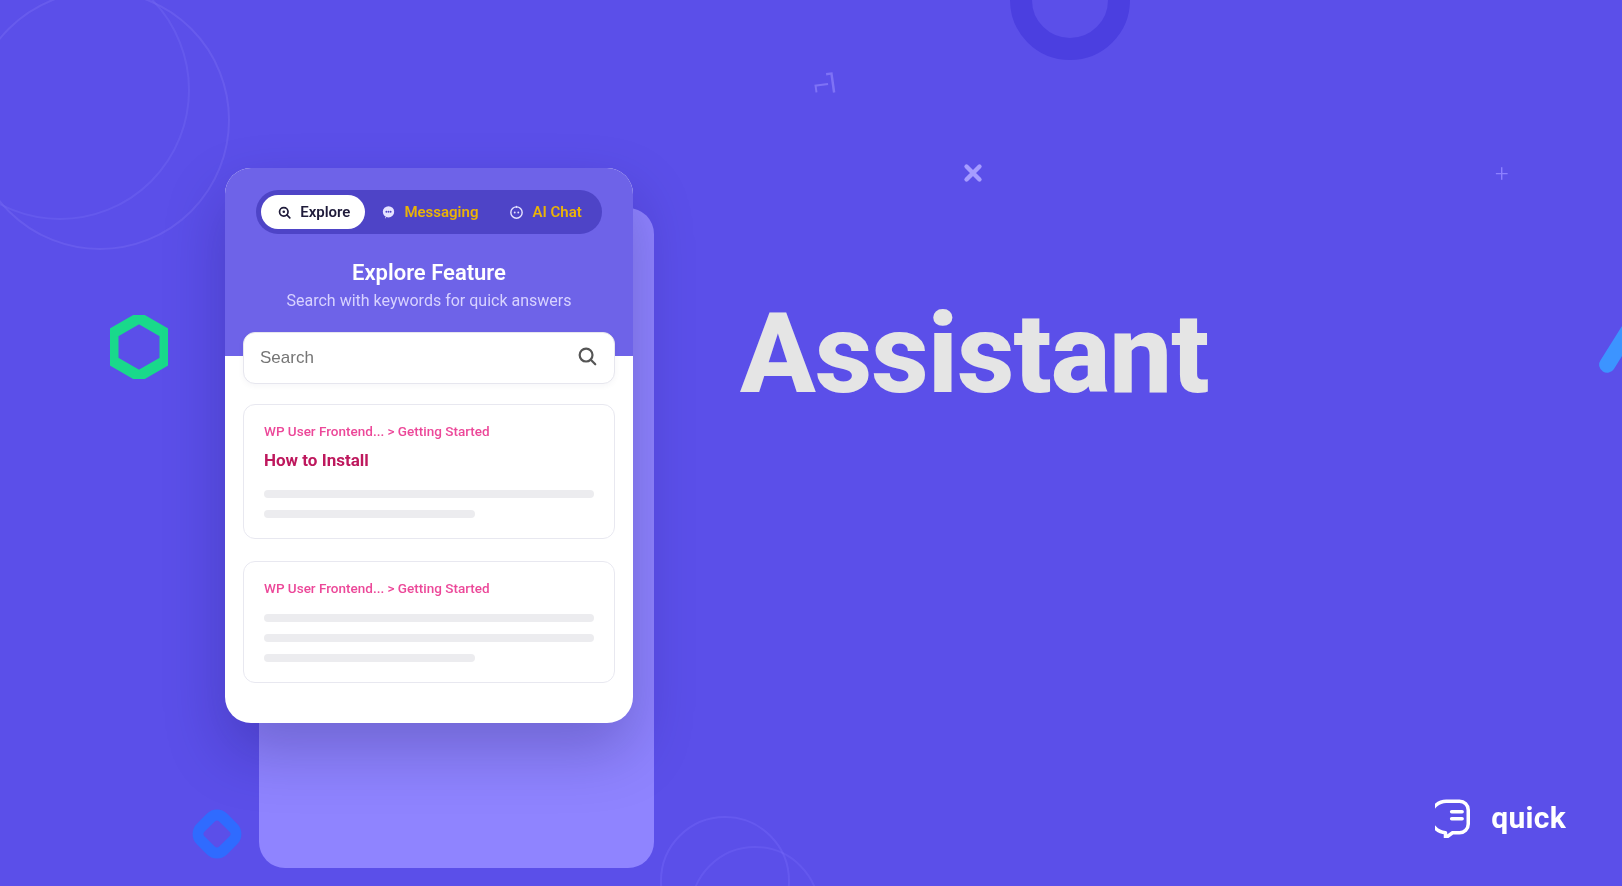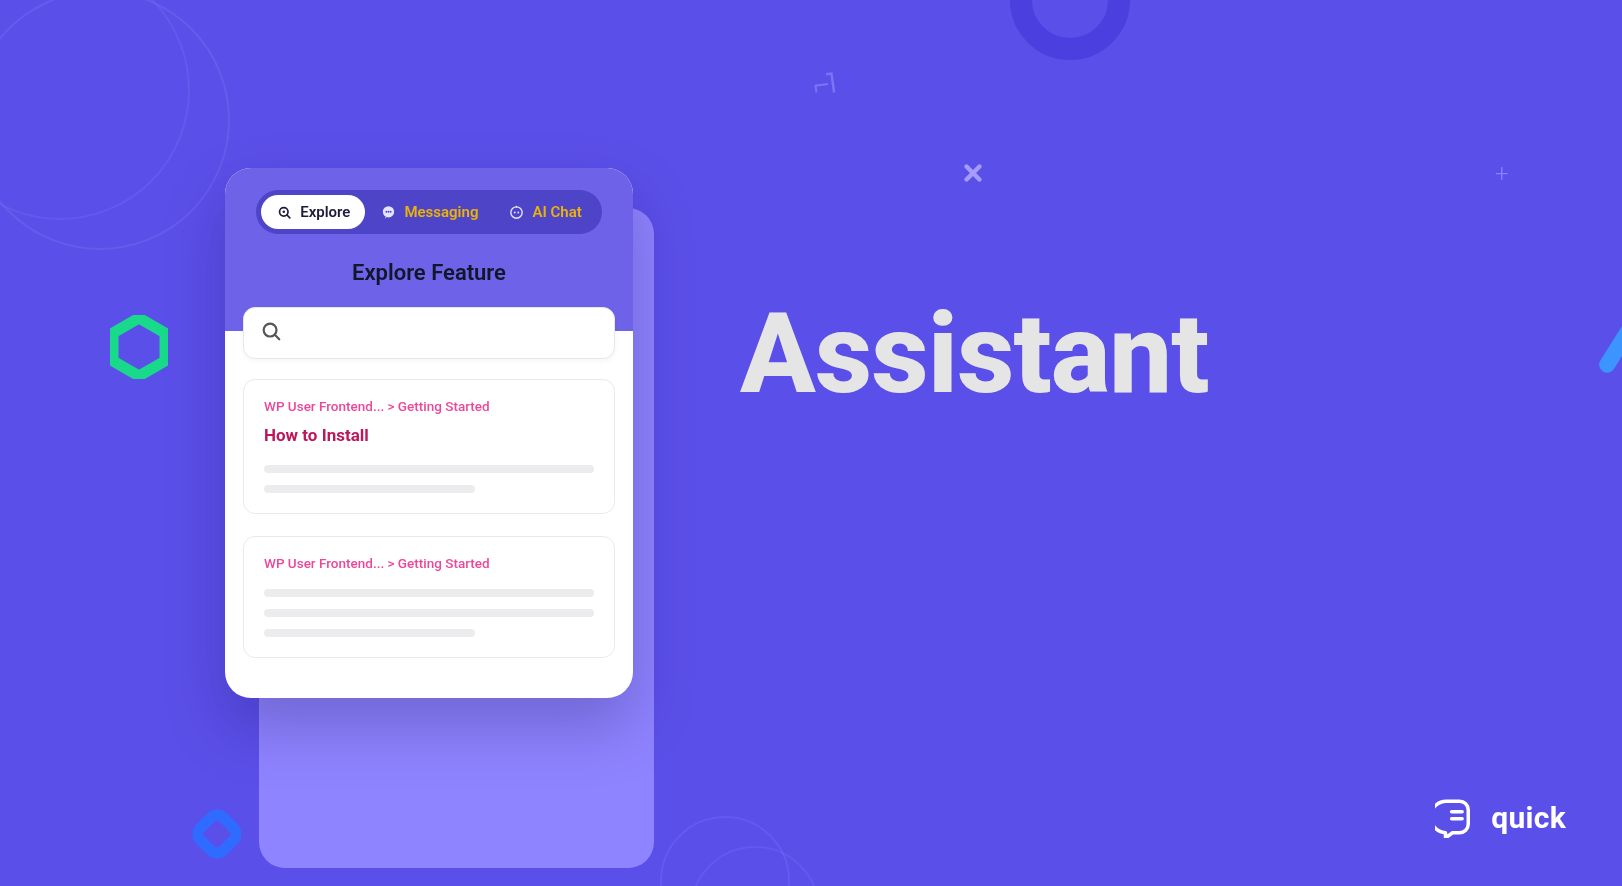--- a/index.html
+++ b/index.html
@@ -71,21 +71,21 @@
     border-radius:22px;
     font-size:15px; font-weight:600;
     color:#eab308;
     cursor:pointer;
     white-space:nowrap;
   }
   .tab.active { background:#fff; color:#1F1B3A; }
   .tab .ico { width:17px; height:17px; display:inline-flex; align-items:center; justify-content:center;}
   .tab .ico svg { width:17px; height:17px; }
 
-  .head-title { text-align:center; color:#0f172a; font-size:22px; font-weight:600; margin-top:26px;}
+  .head-title { text-align:center; color:#ffffff; font-size:22px; font-weight:600; margin-top:26px;}
   .head-sub   { text-align:center; color:#D7D2FF; font-size:16px; margin-top:6px; }
 
   
   .search-wrap { padding:0 18px; margin-top:-24px; background:#fff; padding-top:0;}
   .search-cross {
     position:relative; top:-24px;
     display:flex; align-items:center;
     background:#fff; border:1px solid #E6E6EE;
     border-radius:12px; height:52px;
     padding:0 16px;
@@ -185,25 +185,27 @@
                 <circle cx="9.5" cy="12" r="1.3" fill="#E6E3FF"></circle>
                 <circle cx="14.5" cy="12" r="1.3" fill="#E6E3FF"></circle>
                 <rect x="11" y="2.5" width="2" height="3" rx="1" fill="#E6E3FF"></rect>
               </svg>
           </span>
           <span>AI Chat</span>
         </div>
       </div>
 
       <div class="head-title">Explore Feature</div>
+      <div class="head-sub">Search with keywords for quick answers</div>
       <div style="height:44px"></div>
     </div>
 
     <div class="search-wrap">
       <div class="search-cross">
+        <input type="text" placeholder="Search" style="">
         <span class="mag">
           <svg width="22" height="22" viewBox="0 0 24 24" fill="none" stroke="currentColor" stroke-width="2.4" stroke-linecap="round">
               <circle cx="11" cy="11" r="7"></circle>
               <path d="M21 21l-4.3-4.3"></path>
             </svg>
         </span>
       </div>
     </div>
 
     <div class="results">

